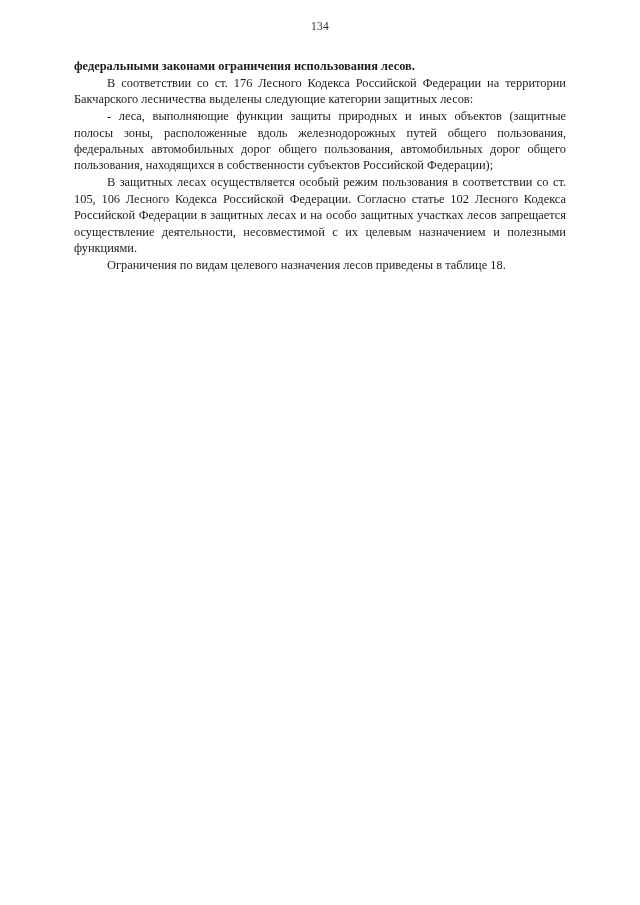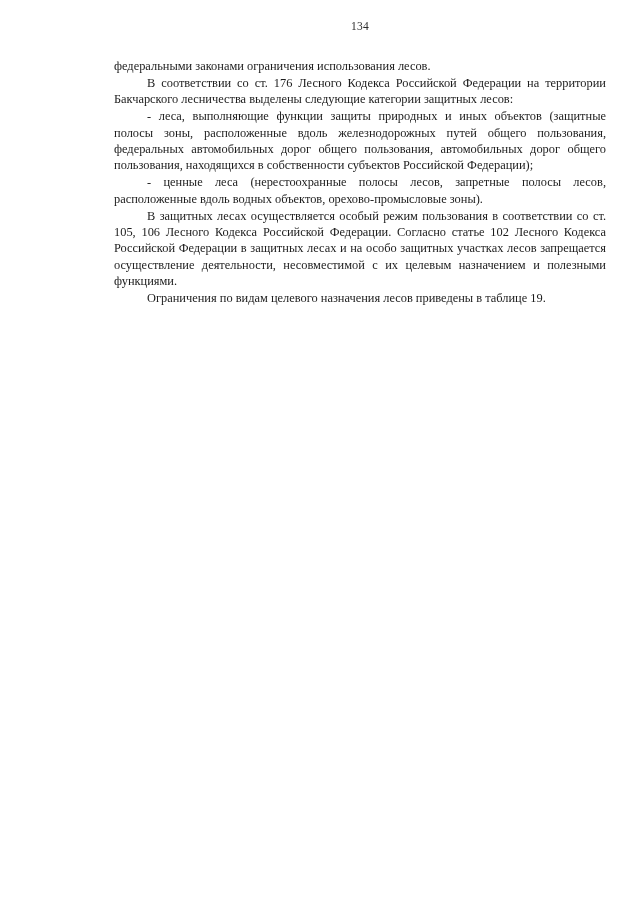--- a/index.html
+++ b/index.html
@@ -14,21 +14,20 @@
     color: #1a1a1a;
     position: relative;
     overflow: hidden;
   }
   .page {
     width: 516px;
     height: 905px;
     box-sizing: border-box;
     padding: 0;
     position: relative;
-    margin-left: 40px;
   }
   .page-number {
     position: absolute;
     top: 20px;
     left: 0;
     width: 640px;
     text-align: center;
     font-size: 11.5px;
     color: #2b2b2b;
     letter-spacing: 0.2px;
@@ -45,34 +44,34 @@
     line-height: 16.4px;
     text-align: justify;
     text-justify: inter-word;
     color: #1c1c1c;
   }
   p.indent {
     text-indent: 33px;
   }
   p.noindent {
     text-indent: 0;
+    font-weight: bold;
   }
   p.dash {
     text-indent: 33px;
   }
 </style>
 </head>
 <body>
 
 <div class="page">
 
   <div class="page-number">134</div>
 
   <div class="content">
     <p class="noindent">федеральными законами ограничения использования лесов.</p>
     <p class="indent">В соответствии со ст. 176 Лесного Кодекса Российской Федерации на территории Бакчарского лесничества выделены следующие категории защитных лесов:</p>
     <p class="dash">- леса, выполняющие функции защиты природных и иных объектов (защитные полосы зоны, расположенные вдоль железнодорожных путей общего пользования, федеральных автомобильных дорог общего пользования, автомобильных дорог общего пользования, находящихся в собственности субъектов Российской Федерации);</p>
-    <p class="dash">- ценные леса (нерестоохранные полосы лесов, запретные полосы лесов, расположенные вдоль водных объектов, орехово-промысловые зоны).</p>
     <p class="indent">В защитных лесах осуществляется особый режим пользования в соответствии со ст. 105, 106 Лесного Кодекса Российской Федерации. Согласно статье 102 Лесного Кодекса Российской Федерации в защитных лесах и на особо защитных участках лесов запрещается осуществление деятельности, несовместимой с их целевым назначением и полезными функциями.</p>
-    <p class="indent">Ограничения по видам целевого назначения лесов приведены в таблице 19.</p>
+    <p class="indent">Ограничения по видам целевого назначения лесов приведены в таблице 18.</p>
   </div>
 
 </div>
 
 </body></html>

